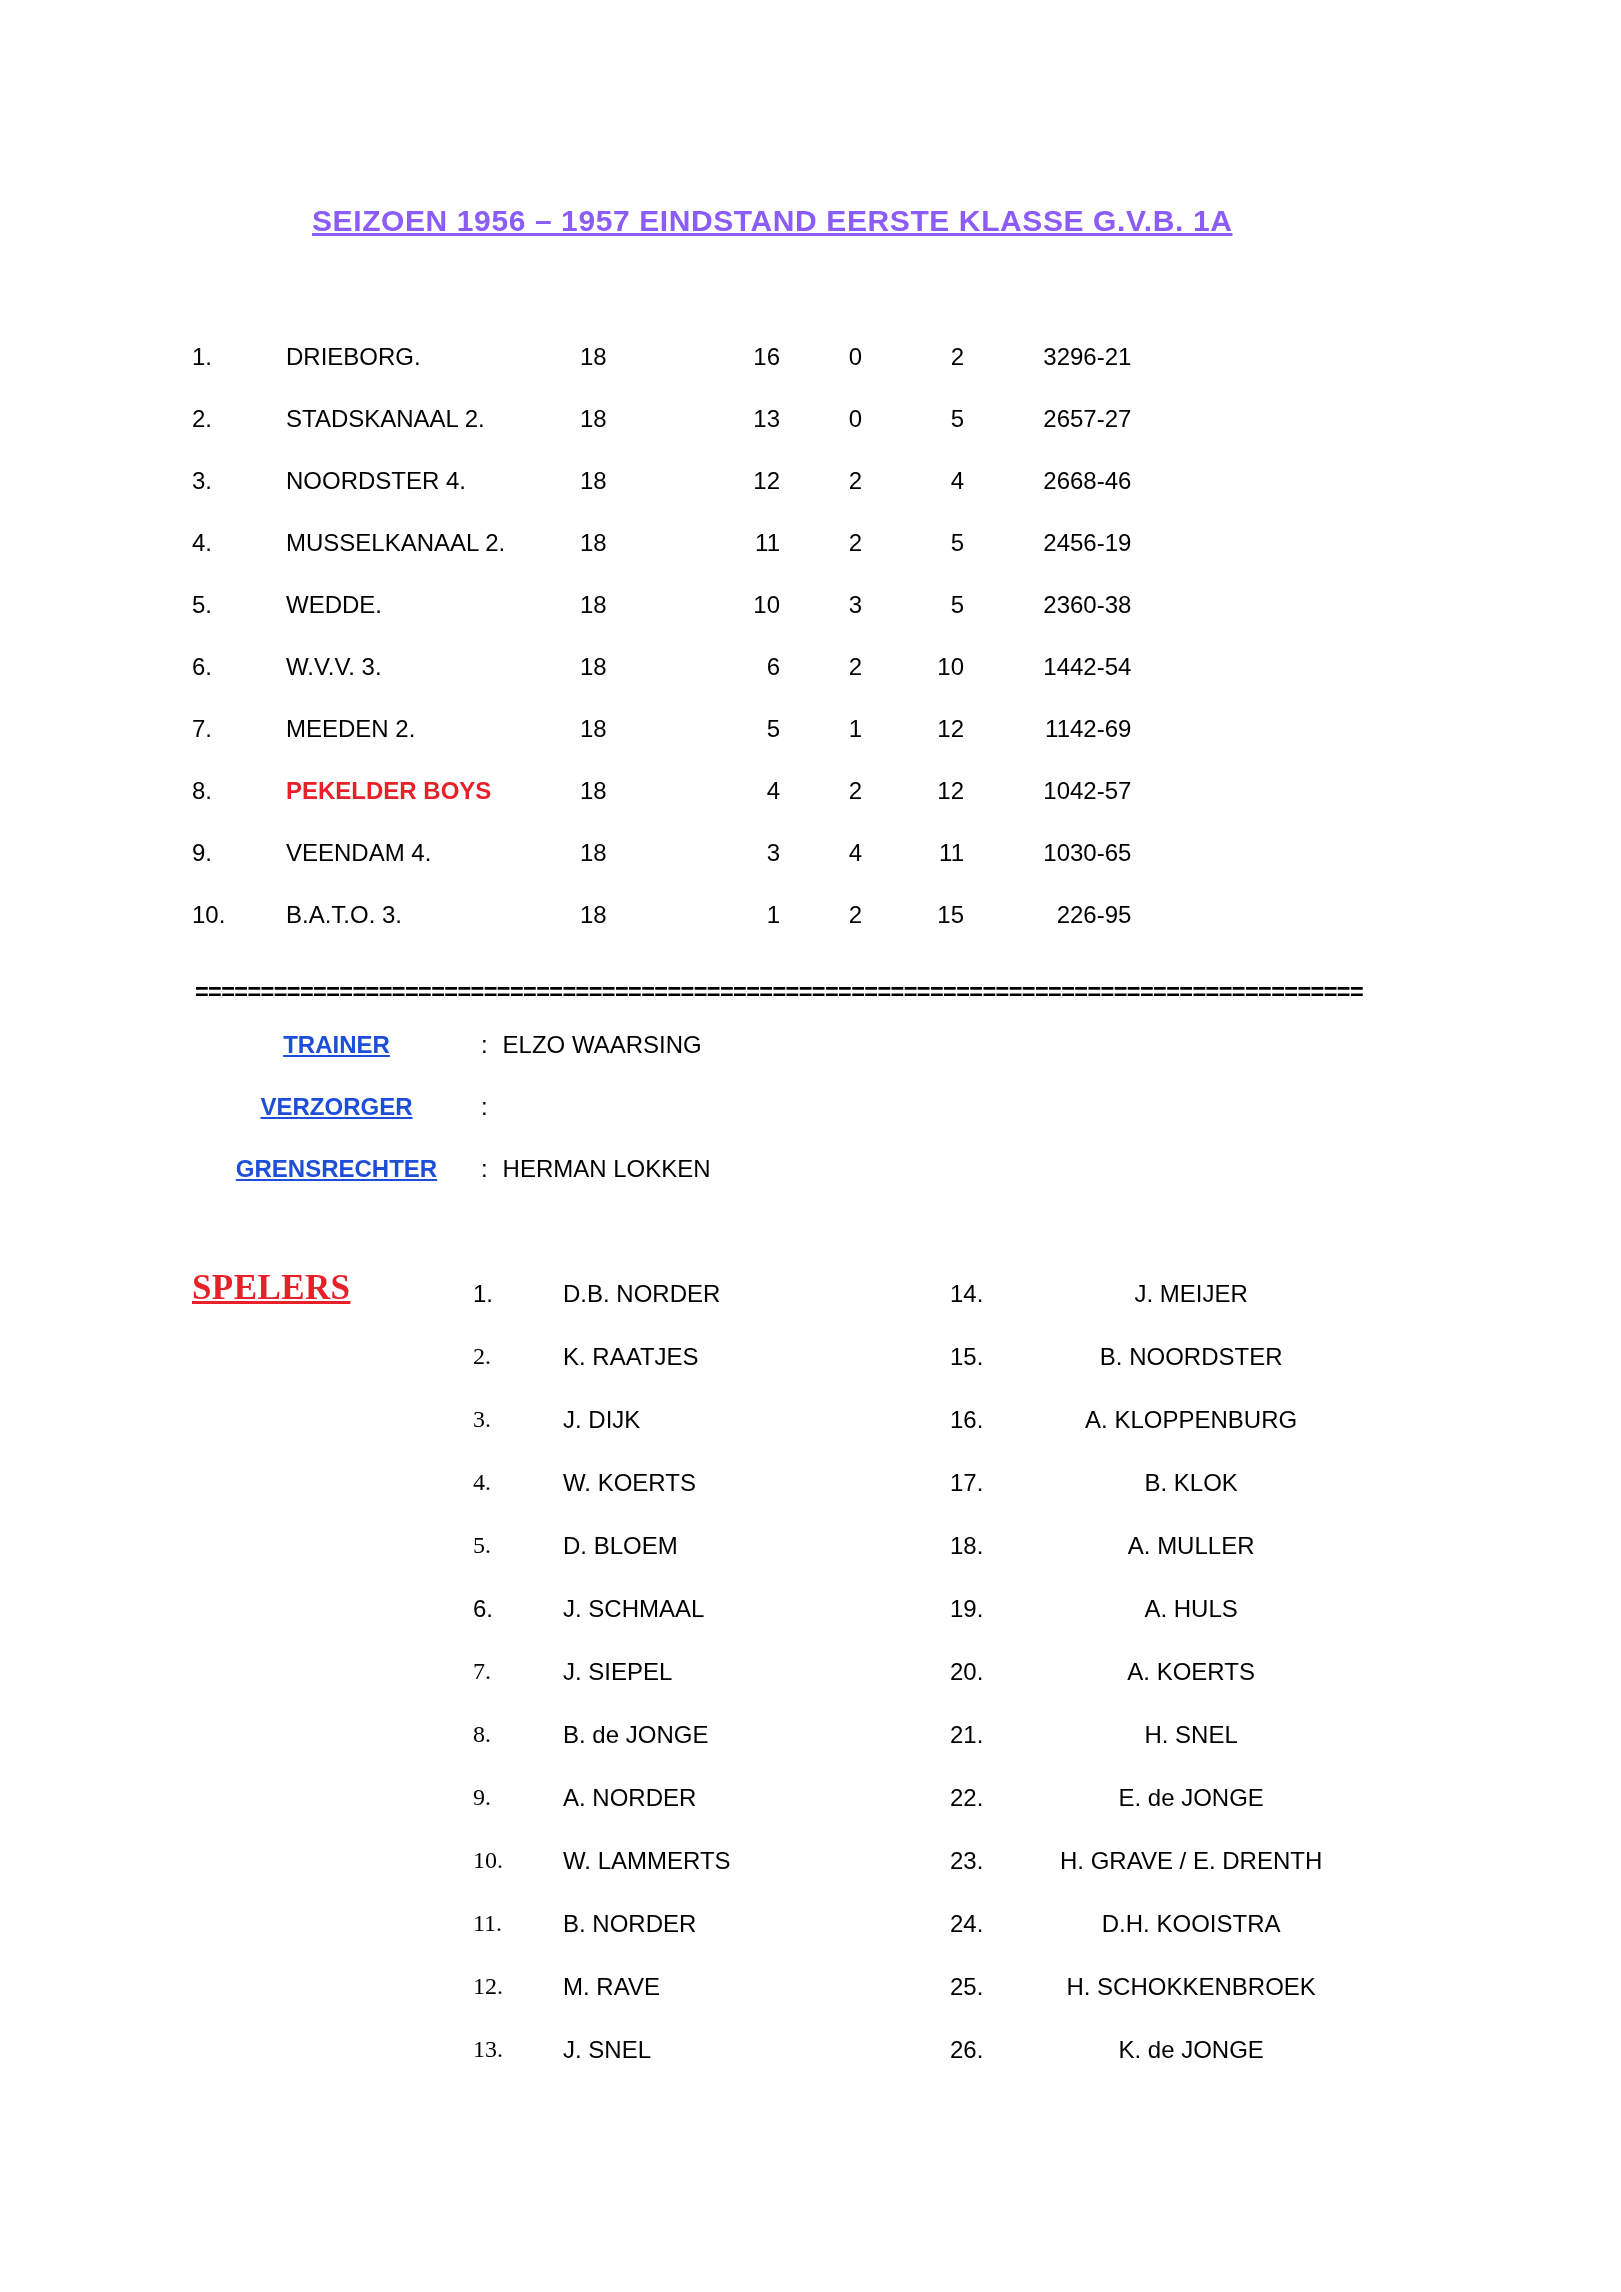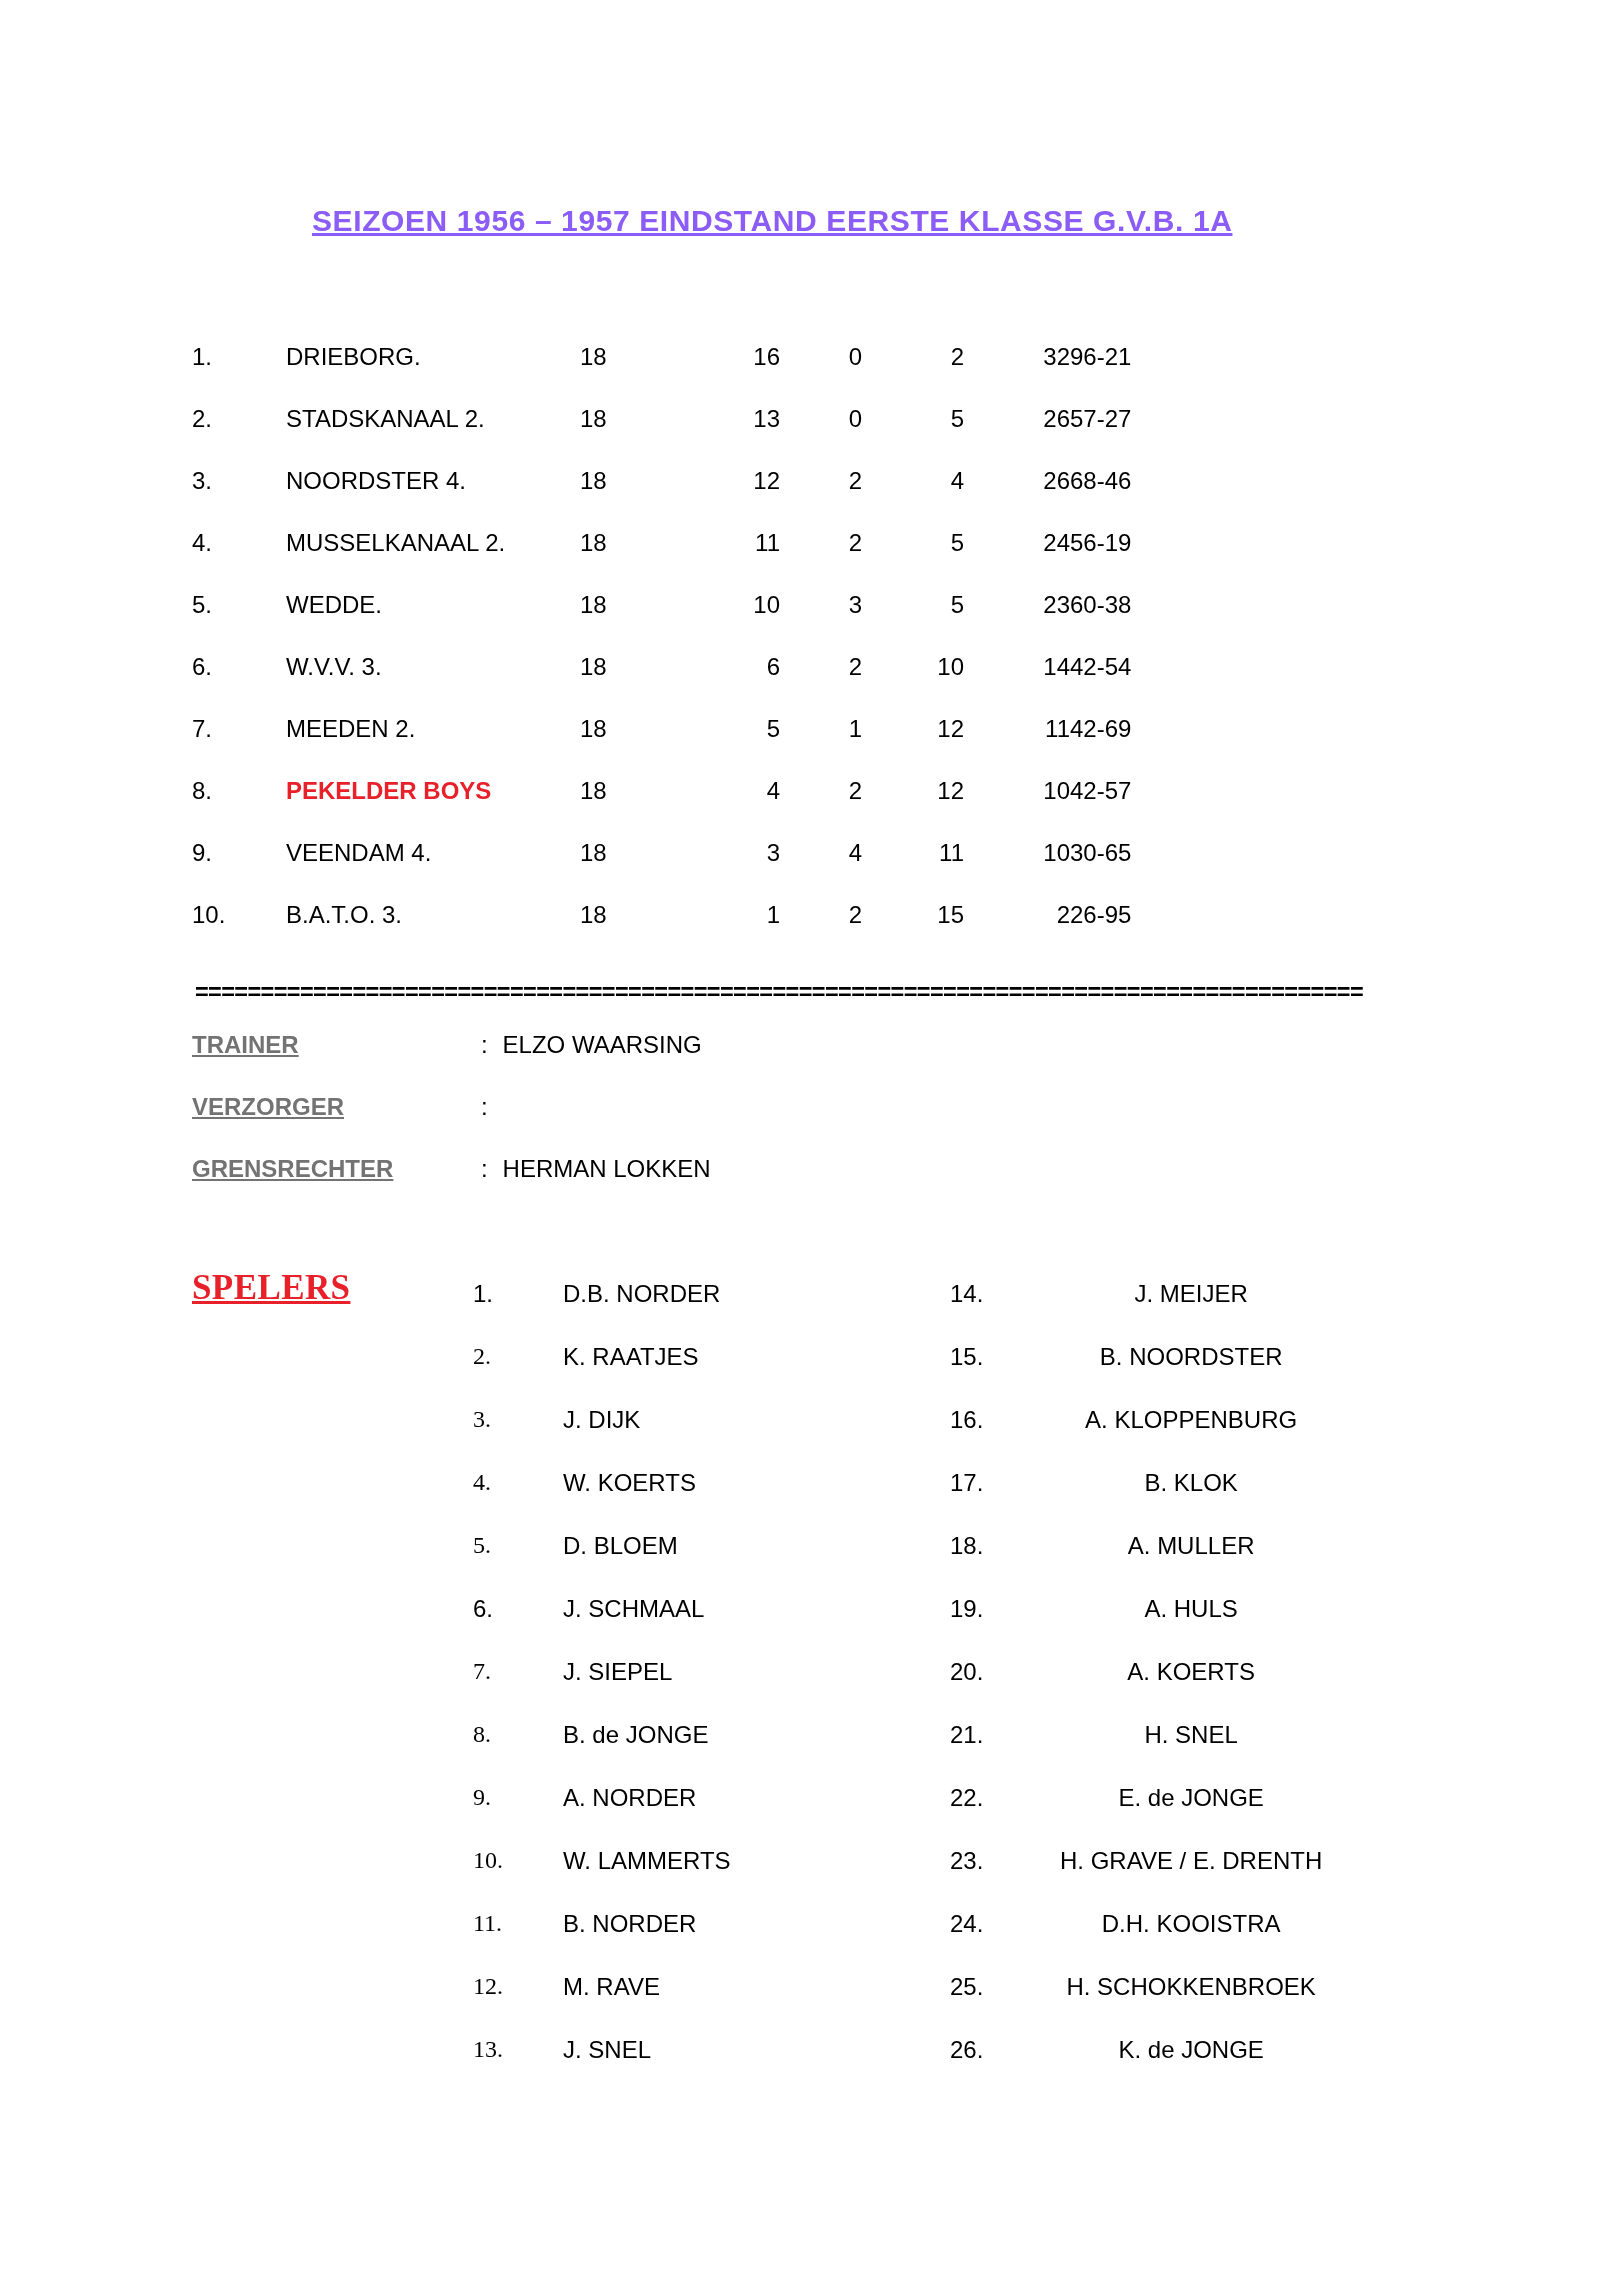--- a/index.html
+++ b/index.html
@@ -92,24 +92,25 @@
   }
   .staff td {
     padding: 0;
     height: 62px;
     vertical-align: middle;
     white-space: nowrap;
     font-size: 24px;
   }
   .staff-label {
     width: 289px;
-    color: #737373;
+    color: #1d4ed8;
     font-weight: bold;
     text-decoration: underline;
     font-size: 23.5px;
+    text-align: center;
   }
   .staff-colon { width: 21.6px; text-align: left; }
   .staff-value { text-align: left; padding-left: 11.8px; }
 
   
   .spelers-label {
     position: absolute;
     left: 192px;
     top: 1268px;
     font-family: "Liberation Serif", serif;

